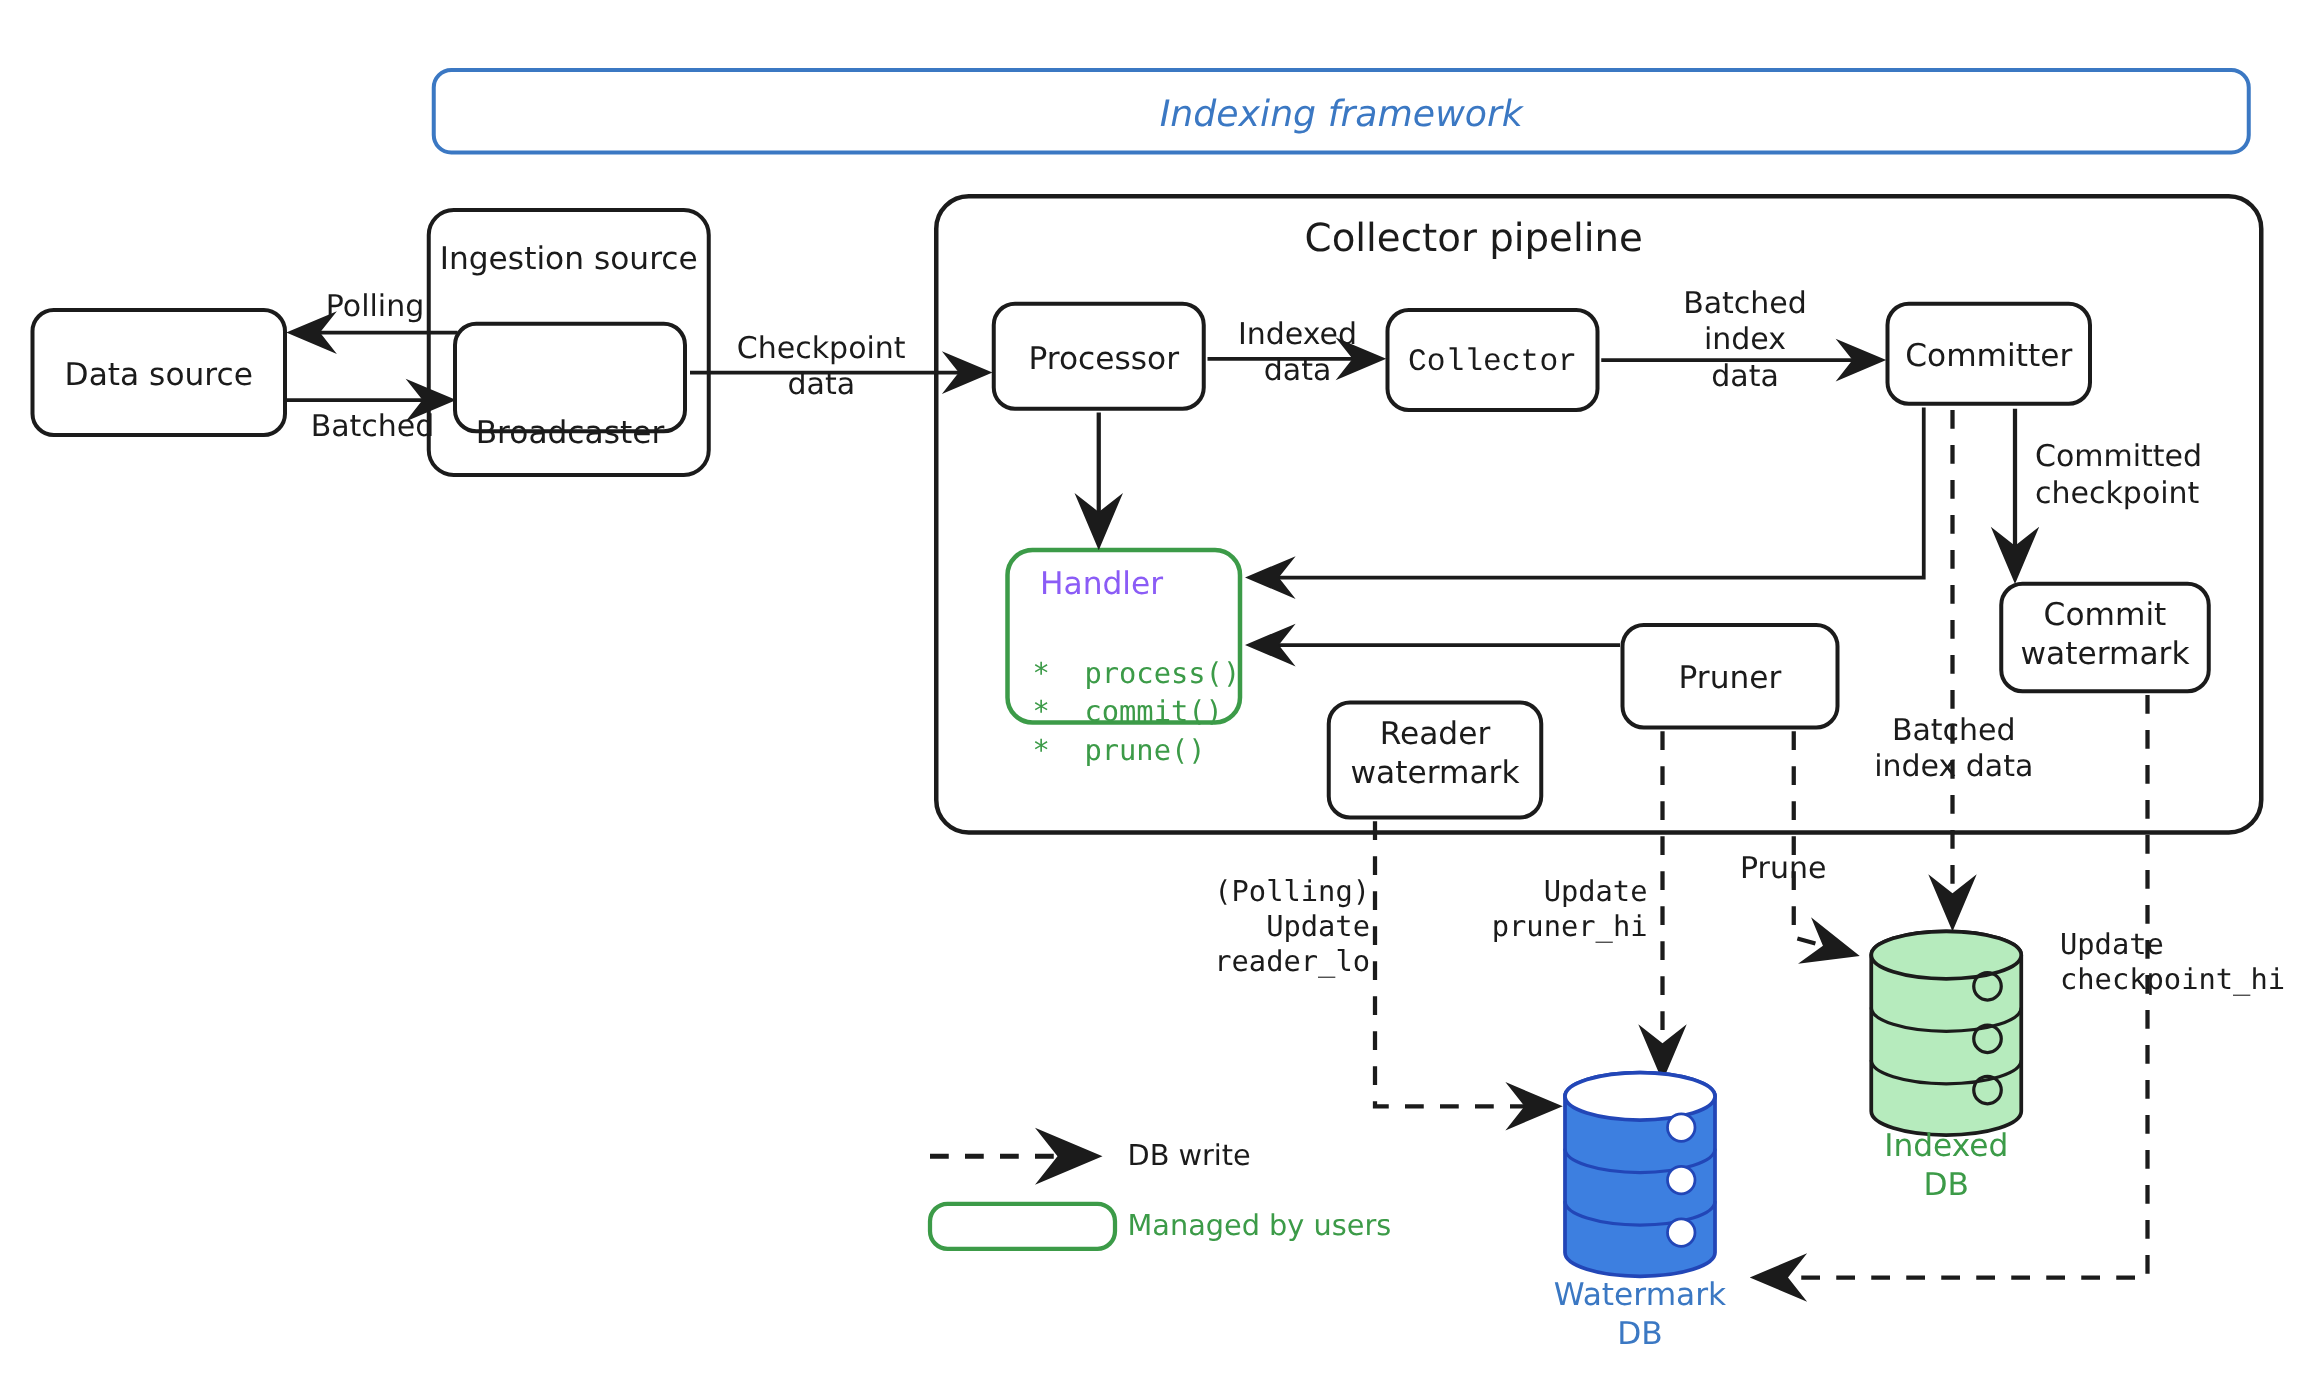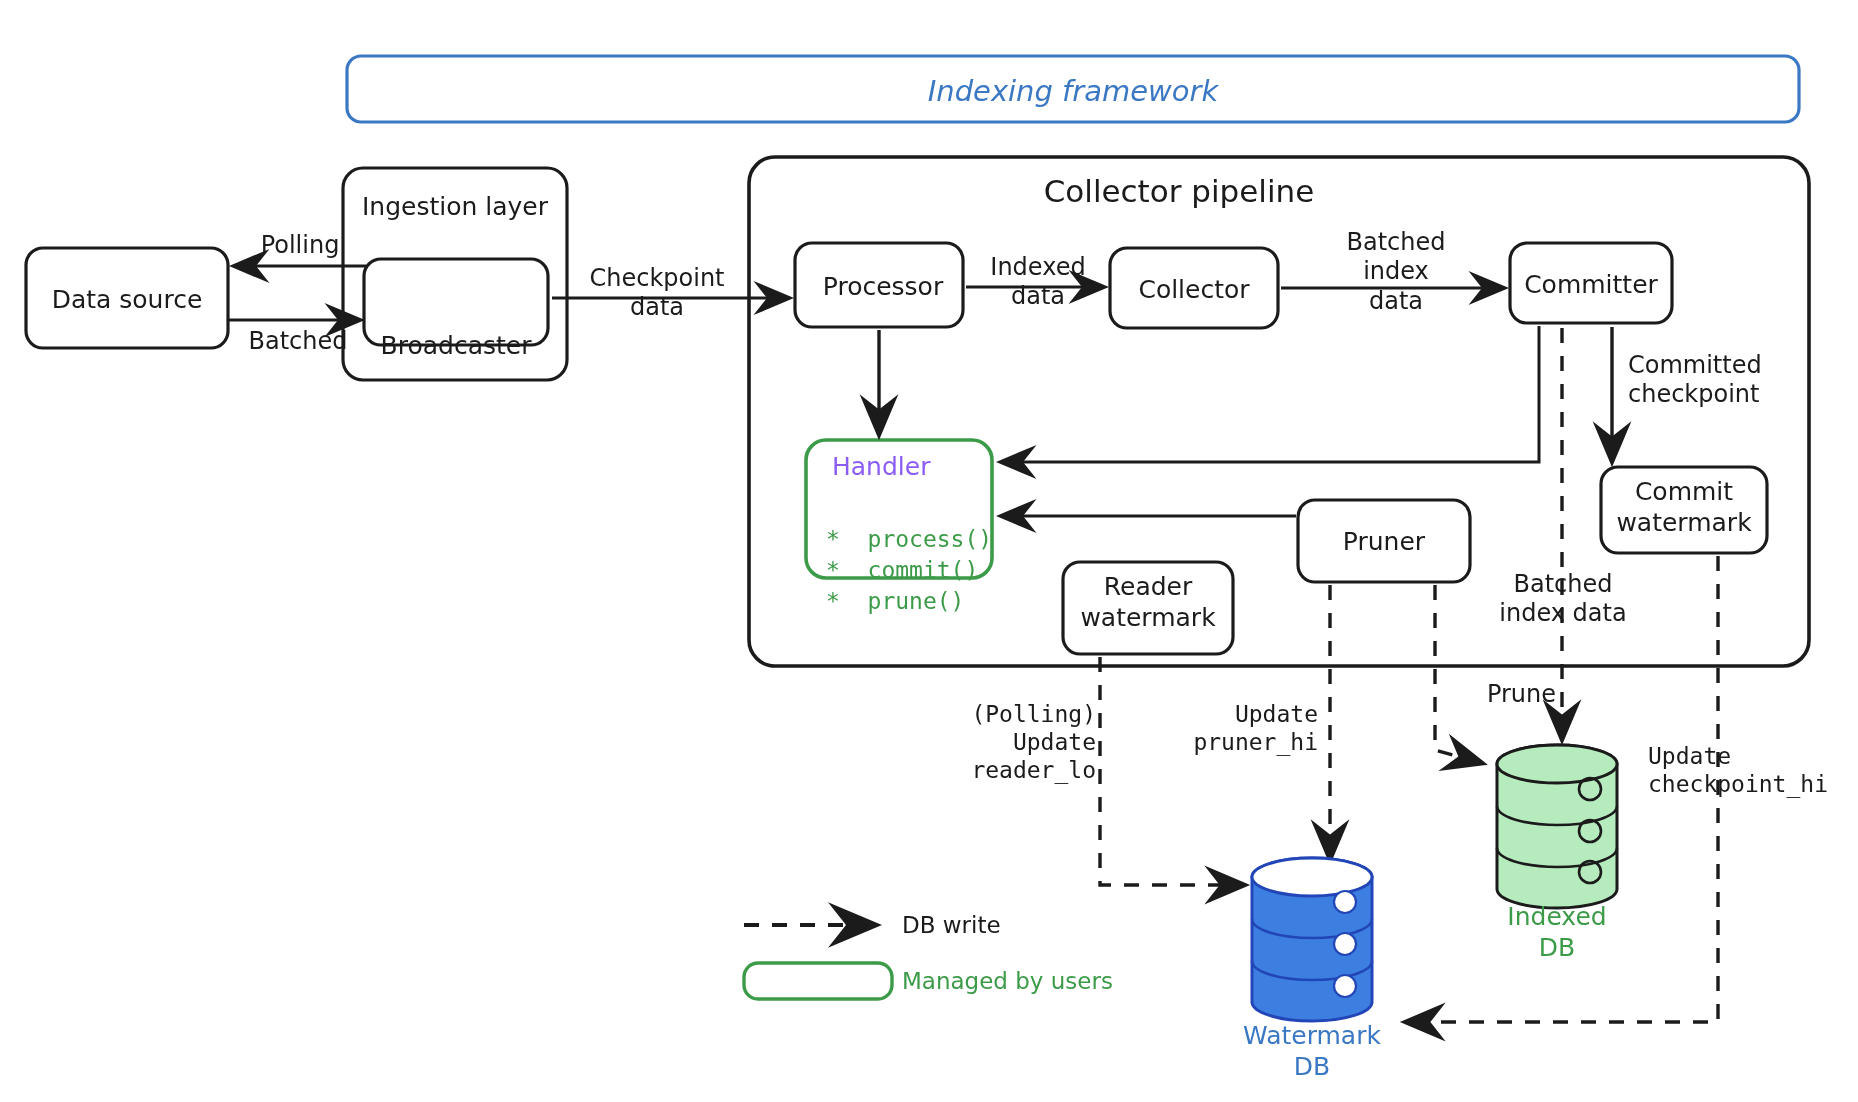--- a/index.html
+++ b/index.html
@@ -104,31 +104,31 @@
       <circle cx="1345" cy="944" r="11" fill="#fff" stroke="#2246b7" stroke-width="2.2"></circle>
       <circle cx="1345" cy="986" r="11" fill="#fff" stroke="#2246b7" stroke-width="2.2"></circle>
     </g>
 
     <path d="M744,925 L870,925" fill="none" stroke="#1b1b1b" stroke-width="4" stroke-dasharray="15 13" marker-end="url(#ahw)"></path>
     <rect x="744" y="963" width="148" height="36" rx="14" ry="14" fill="#fff" stroke="#3c9b48" stroke-width="3.4"></rect>
   </svg>
 
   <div class="lbl title-blue" style="left:847px;top:74px;width:452px;">Indexing framework</div>
 
-  <div class="lbl node-lbl" style="left:347px;top:192px;width:216px;">Ingestion layer</div>
+  <div class="lbl node-lbl" style="left:347px;top:192px;width:216px;">Ingestion source</div>
 
   <div class="lbl title-blk" style="left:1009px;top:173px;width:340px;">Collector pipeline</div>
 
   <div class="lbl node-lbl" style="left:26px;top:285px;width:202px;">Data source</div>
 
   <div class="lbl node-lbl" style="left:364px;top:289px;width:184px;margin-top:42px;">Broadcaster</div>
 
   <div class="lbl node-lbl" style="left:795px;top:272px;width:176px;">Processor</div>
 
-  <div class="lbl node-lbl" style="left:1110px;top:275px;width:168px;">Collector</div>
+  <div class="lbl node-lbl" style="left:1110px;top:275px;width:168px;font-family:Liberation Mono, monospace;">Collector</div>
 
   <div class="lbl node-lbl" style="left:1510px;top:270px;width:162px;">Committer</div>
 
   <div class="lbl node-lbl" style="left:1601px;top:477px;width:166px;">Commit
 watermark</div>
 
   <div class="lbl node-lbl" style="left:1063px;top:572px;width:170px;">Reader
 watermark</div>
 
   <div class="lbl node-lbl" style="left:1298px;top:527px;width:172px;">Pruner</div>
@@ -151,21 +151,21 @@
   <div class="lbl edge-lbl" style="left:1314px;top:228px;width:164px;">Batched
 index
 data</div>
 
   <div class="lbl edge-lbl" style="left:1628px;top:351px;width:230px;text-align:left;">Committed
 checkpoint</div>
 
   <div class="lbl edge-lbl" style="left:1438px;top:570px;width:250px;">Batched
 index data</div>
 
-  <div class="lbl edge-lbl" style="left:1436px;top:680px;width:120px;text-align:right;">Prune</div>
+  <div class="lbl edge-lbl" style="left:1392px;top:680px;width:120px;text-align:left;">Prune</div>
 
   <div class="lbl mono" style="left:926px;top:700px;width:170px;text-align:right;">(Polling)
 Update
 reader_lo</div>
 
   <div class="lbl mono" style="left:1148px;top:700px;width:170px;text-align:right;">Update
 pruner_hi</div>
 
   <div class="lbl mono" style="left:1648px;top:742px;width:200px;text-align:left;">Update
 checkpoint_hi</div>

